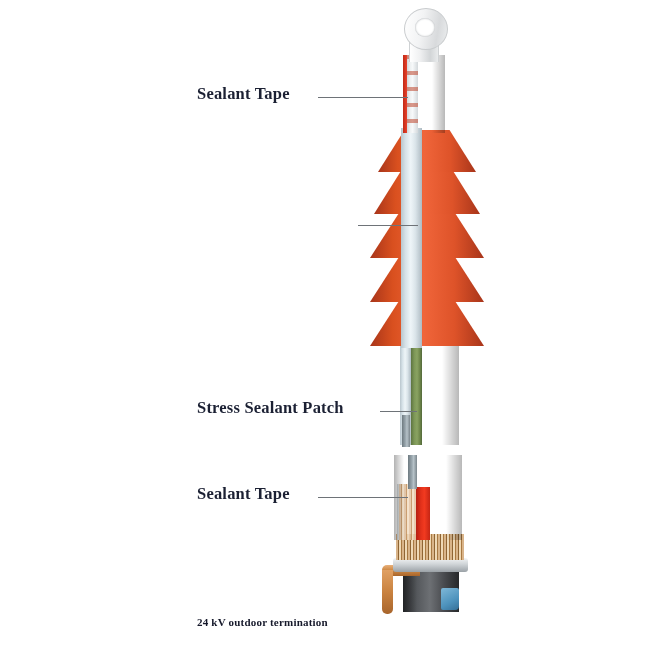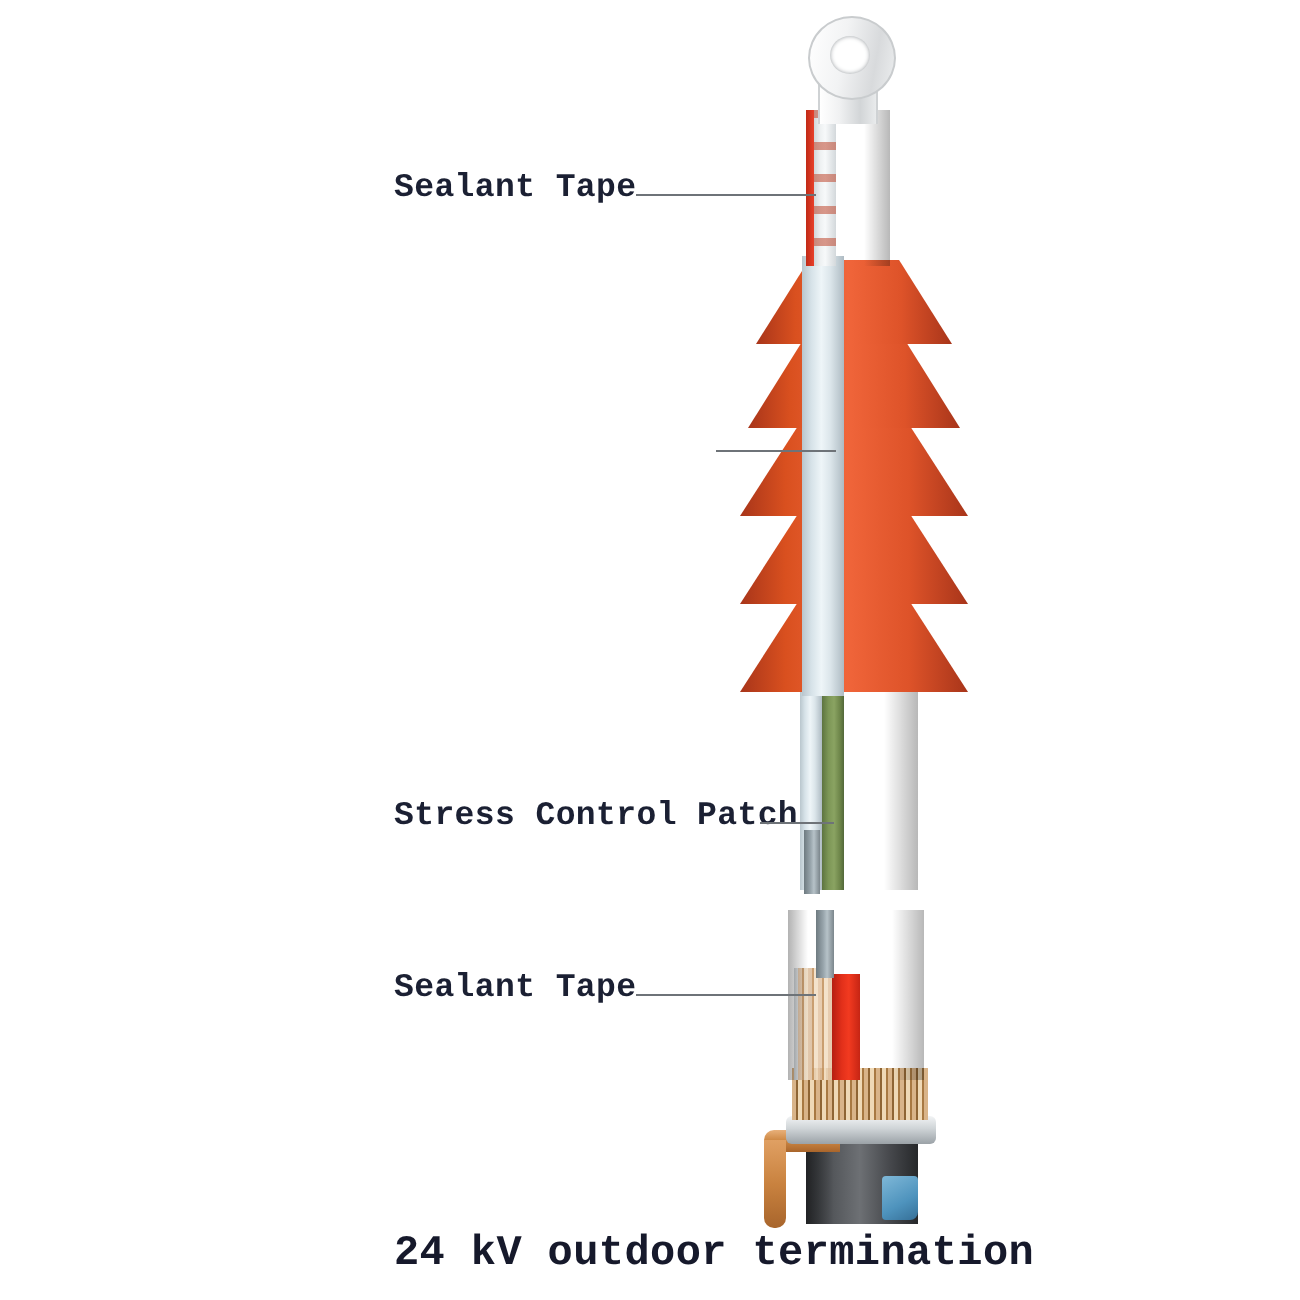--- a/index.html
+++ b/index.html
@@ -6,21 +6,21 @@
     margin: 0;
     padding: 0;
     background: #ffffff;
   }
   #page {
     position: relative;
     width: 650px;
     height: 650px;
     background: #ffffff;
     overflow: hidden;
-    font-family: Liberation Mono, monospace;
+    font-family: Liberation Serif, serif;
   }
 
   
   .callout {
     position: absolute;
     white-space: nowrap;
     font-weight: bold;
     color: #1b2033;
     letter-spacing: 0.2px;
   }
@@ -30,21 +30,21 @@
     color: #1b2033;
   }
   .leader {
     position: absolute;
     height: 1px;
     background: #6e7378;
   }
 
   .caption {
     position: absolute;
-    font-size: 21px;
+    font-size: 11px;
     font-weight: bold;
     color: #16192b;
     letter-spacing: 0.2px;
     white-space: nowrap;
   }
 
   
   .art { position: absolute; }
 
   
@@ -245,21 +245,21 @@
   </div>
 
   <div class="callout" style="left:197px;top:84px;">
     <span class="callout-text">Sealant Tape</span>
   </div>
   <div class="leader" style="left:318px;top:97px;width:90px;"></div>
 
   <div class="leader" style="left:358px;top:225px;width:60px;"></div>
 
   <div class="callout" style="left:197px;top:398px;">
-    <span class="callout-text">Stress Control Patch</span>
+    <span class="callout-text">Stress Sealant Patch</span>
   </div>
   <div class="leader" style="left:380px;top:411px;width:37px;"></div>
 
   <div class="callout" style="left:197px;top:484px;">
     <span class="callout-text">Sealant Tape</span>
   </div>
   <div class="leader" style="left:318px;top:497px;width:90px;"></div>
 
   <div class="caption" style="left:197px;top:616px;">24 kV outdoor termination</div>
 

